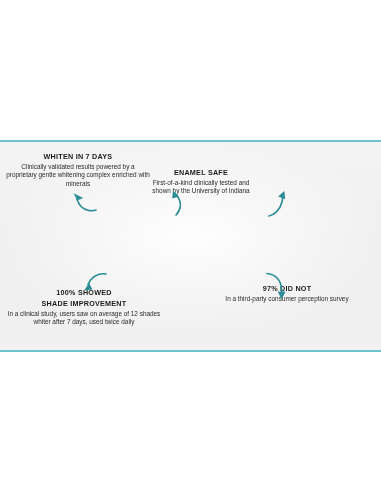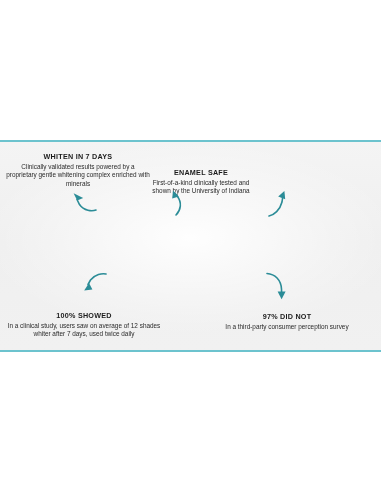--- a/index.html
+++ b/index.html
@@ -64,22 +64,22 @@
     font-size: 6.4px;
     font-weight: 400;
     line-height: 8.4px;
     margin: 0;
     color: #2a2a2a;
   }
 
   .callout-whiten      { left: 6px;   top: 152px; width: 144px; }
   .callout-enamel      { left: 148px; top: 168px; width: 106px; }
   .callout-biomineral  { left: 248px; top: 158px; width: 128px; }
-  .callout-shade       { left: 4px;   top: 311px; width: 160px; }
-  .callout-sensitivity { left: 206px; top: 312px; width: 162px; }
+  .callout-shade       { left: 4px;   top: 288px; width: 160px; }
+  .callout-sensitivity { left: 206px; top: 284px; width: 162px; }
 
   
   .arrow {
     position: absolute;
     pointer-events: none;
   }
   .arrow svg { display: block; overflow: visible; }
 
   .arrow-whiten      { left: 72px;  top: 190px; }
   .arrow-enamel      { left: 166px; top: 190px; }
@@ -121,20 +121,21 @@
 
   <div class="arrow arrow-biomineral">
     <svg width="20" height="28" viewBox="0 0 20 28">
       <path d="M1 26 C6 25 12 20 14 12 L14.8 6.5" fill="none" stroke="#2b8c97" stroke-width="1.6" stroke-linecap="round"></path>
       <path d="M16.4 1.0 L10.2 6.6 L17.2 9.2 Z" fill="#2b8c97"></path>
     </svg>
   </div>
 
   <div class="callout callout-shade">
     <p class="c-title">100% SHOWED</p>
+    <p class="c-title">SHADE IMPROVEMENT</p>
     <p class="c-body">In a clinical study, users saw on average of 12 shades whiter after 7 days, used twice daily</p>
   </div>
   <div class="arrow arrow-shade">
     <svg width="26" height="22" viewBox="0 0 26 22">
       <path d="M24 2 C20 1 13 2.5 8.5 8 L6 12.5" fill="none" stroke="#2b8c97" stroke-width="1.6" stroke-linecap="round"></path>
       <path d="M2.2 18.6 L10.4 17.4 L7.0 11.0 Z" fill="#2b8c97"></path>
     </svg>
   </div>
 
   <div class="callout callout-sensitivity">

